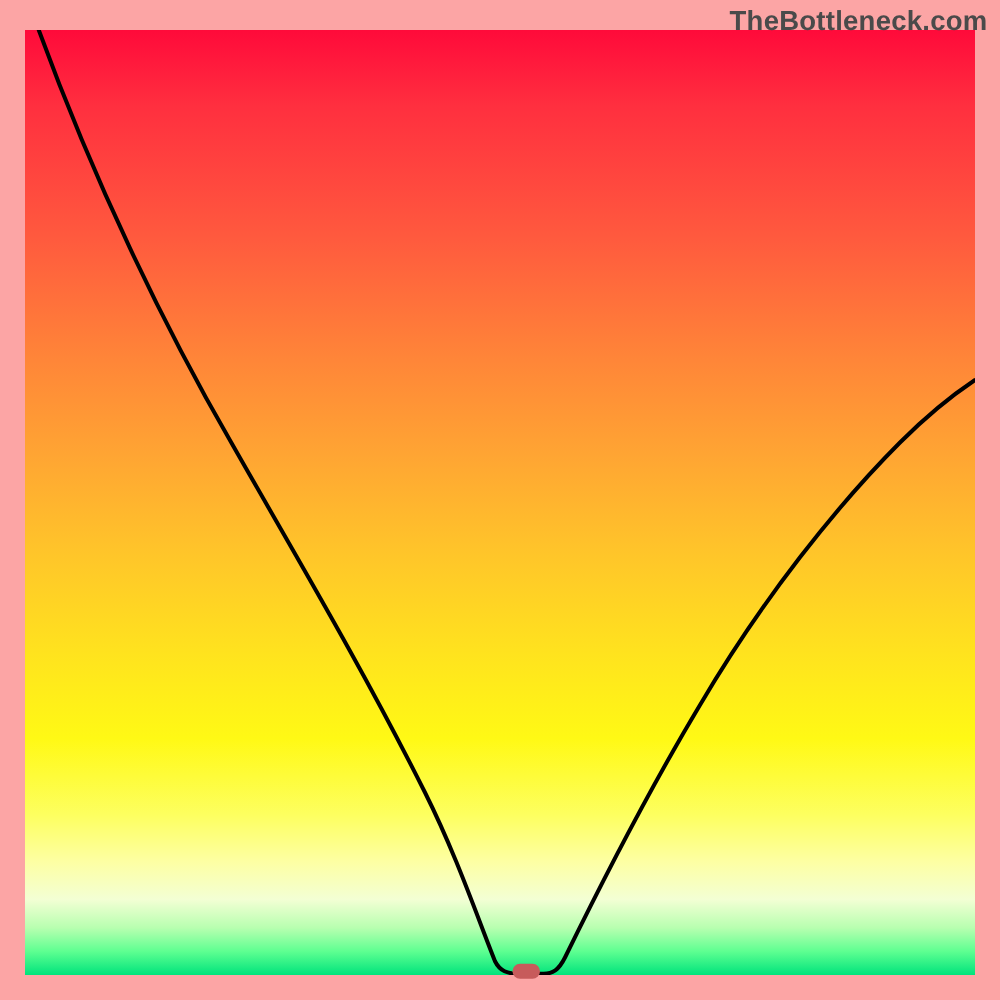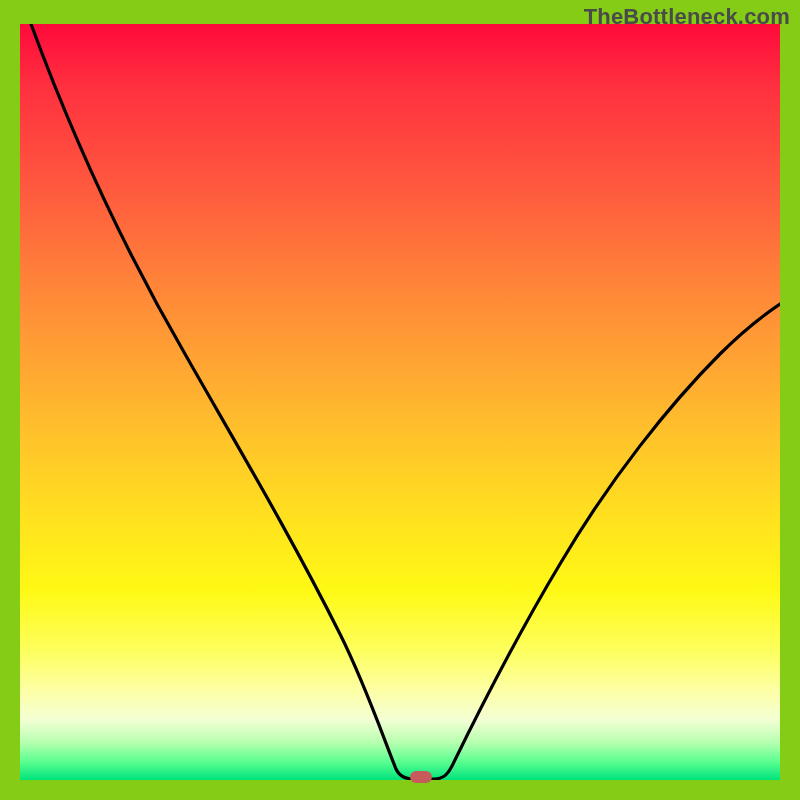--- a/index.html
+++ b/index.html
@@ -8,21 +8,21 @@
     width: 800px;
     height: 800px;
     background: #000;
     overflow: hidden;
     font-family: Arial, Helvetica, sans-serif;
   }
   .frame {
     position: relative;
     width: 800px;
     height: 800px;
-    background: #84cc16;
+    background: #fca5a5;
   }
   .watermark {
     position: absolute;
     top: 4px;
     right: 10px;
     color: #4a4a4a;
     font-size: 22px;
     font-weight: 600;
     letter-spacing: 0.2px;
     z-index: 5;

